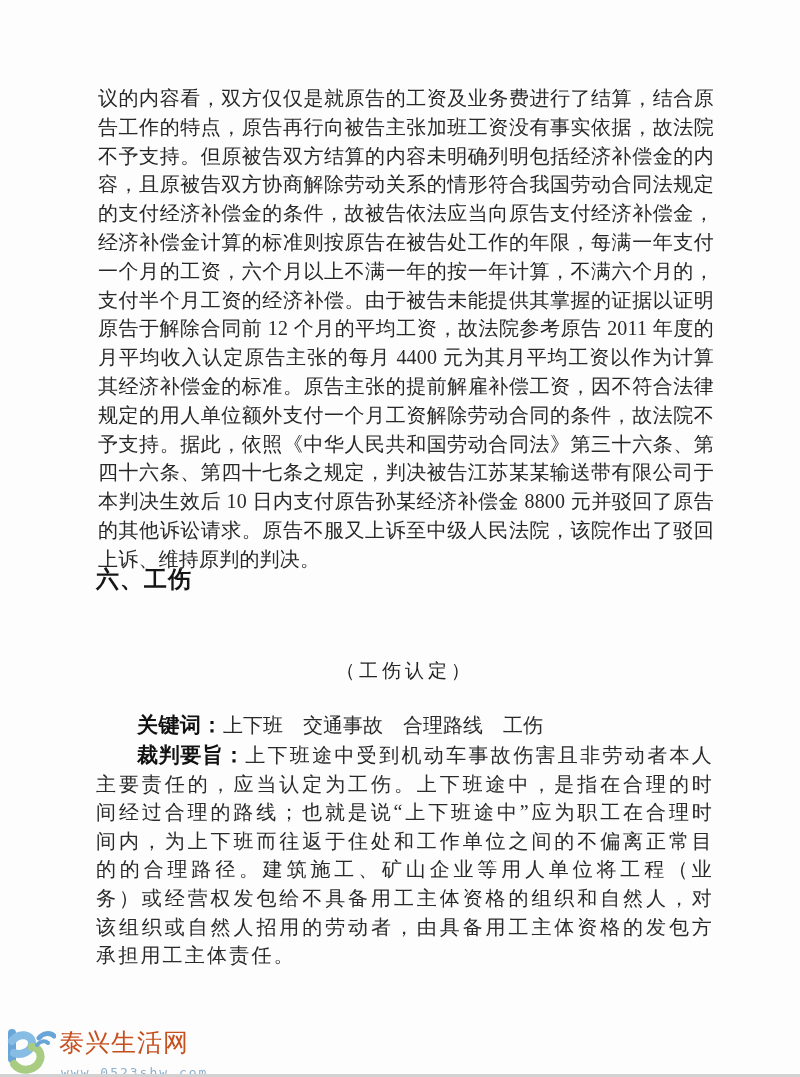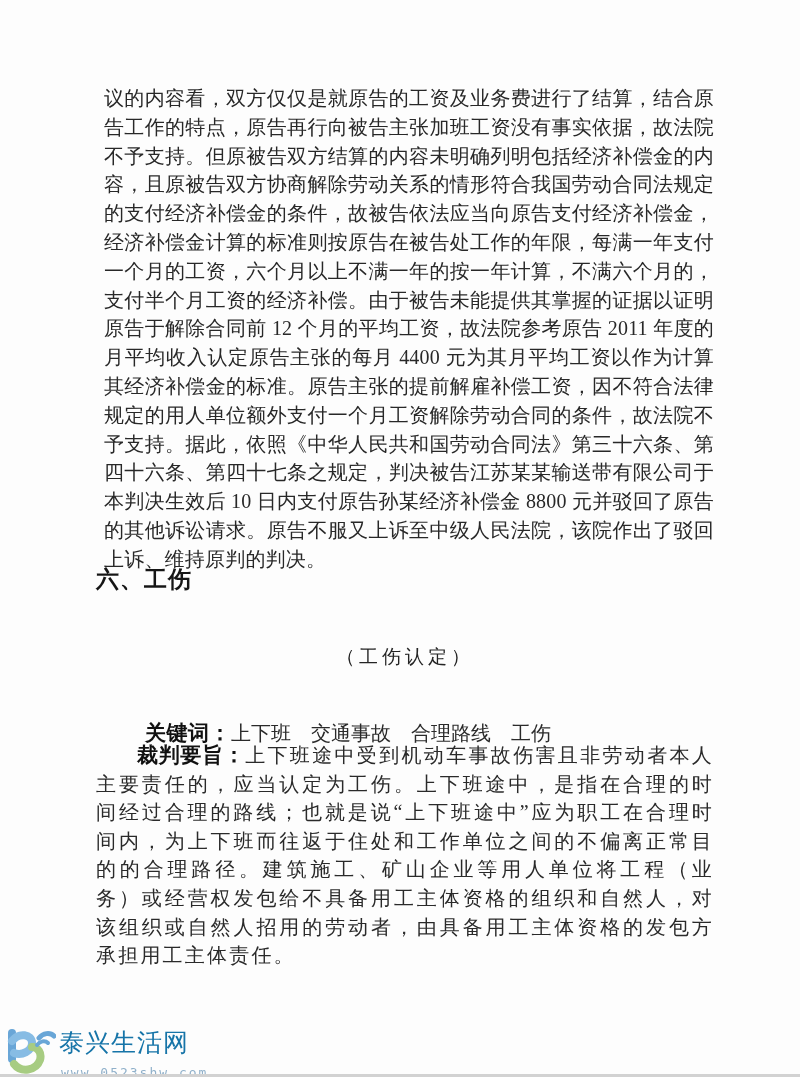--- a/index.html
+++ b/index.html
@@ -20,21 +20,21 @@
     position: absolute;
     left: 96px;
     top: 84px;
     width: 618px;
     height: 900px;
   }
 
   
   .body-para {
     position: absolute;
-    top: 0; left: 8px; right: 0;
+    top: 0; left: 2px; right: 0;
     font-size: 20px;
     line-height: 28.8px;
     text-align: justify;
     text-justify: inter-character;
     letter-spacing: 0.2px;
     color: #282828;
   }
 
   .section-heading {
     position: absolute;
@@ -52,33 +52,33 @@
     text-align: center;
     font-family: "Liberation Sans", "DejaVu Sans", sans-serif;
     font-weight: bold;
     font-size: 22px;
     color: #151515;
     letter-spacing: 1px;
   }
 
   .case-subtitle {
     position: absolute;
-    top: 560px; left: 0; right: 0;
+    top: 574px; left: 0; right: 0;
     text-align: center;
     font-size: 19px;
     letter-spacing: 4px;
     color: #242424;
   }
 
   .keywords-line {
     position: absolute;
-    top: 629px; left: 8px; right: 0;
+    top: 629px; left: 0; right: 0;
     text-indent: 41px;
     font-size: 20px;
-    line-height: 39px;
+    line-height: 23px;
     white-space: pre-wrap;
   }
 
   .gist-para {
     position: absolute;
     top: 657px; left: 0; right: 0;
     text-indent: 41px;
     font-size: 20px;
     line-height: 28.6px;
     text-align: justify;
@@ -116,21 +116,21 @@
 
   .wm-icon { width: 52px; height: 49px; flex: 0 0 auto; }
 
   .wm-textcol { margin-left: 3px; padding-top: 4px; }
 
   .wm-name {
     font-family: "Liberation Sans", "DejaVu Sans", sans-serif;
     font-size: 25px;
     line-height: 25px;
     letter-spacing: 1px;
-    color: #0369a1;
+    color: #c2410c;
   }
 
   .wm-url {
     margin-top: 10px;
     margin-left: 2px;
     font-family: "DejaVu Sans Mono", "Liberation Mono", monospace;
     font-size: 13px;
     letter-spacing: 2px;
     color: #87aac6;
   }

